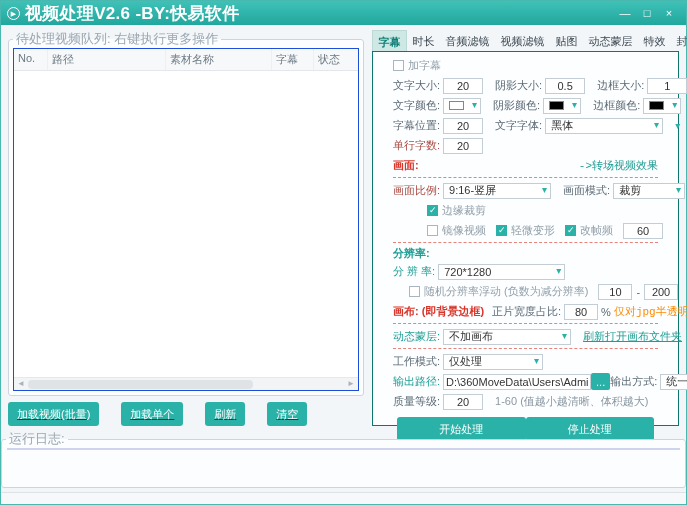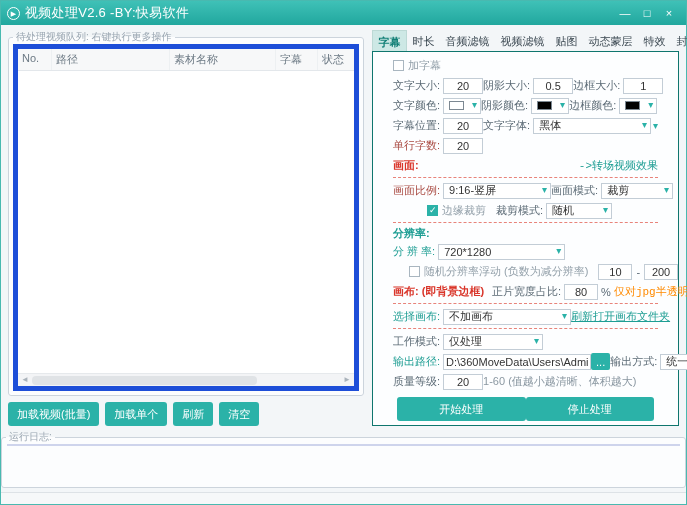--- a/index.html
+++ b/index.html
@@ -7,60 +7,60 @@
   .window { width:687px; height:505px; background:#f3f6f8; border:1px solid #49b9b0;
             display:flex; flex-direction:column; font-size:11px; color:#333; }
 
   
   .titlebar { height:24px; flex:0 0 auto; background:linear-gradient(180deg,#3fc1b7,#21a79e);
               display:flex; align-items:center; padding:0 6px; color:#fff; }
   .app-icon { width:13px; height:13px; border:1px solid #fff; border-radius:50%;
               display:inline-flex; align-items:center; justify-content:center;
               font-size:7px; margin-right:5px; line-height:1; }
   .app-icon::after { content:"▶"; }
-  .wtitle { font-weight:normal; font-size:13px; letter-spacing:.3px; }
+  .wtitle { font-weight:bold; font-size:17px; letter-spacing:.3px; }
   .win-controls { margin-left:auto; display:flex; }
   .win-btn { width:22px; text-align:center; font-size:11px; line-height:22px; cursor:default; }
 
   
   .main { flex:1; display:flex; gap:8px; padding:5px 7px 4px; min-height:0; }
 
   fieldset.group { border:1px solid #ccd4dc; border-radius:3px; margin:0;
                    padding:0 4px 4px; background:#fcfdfe; }
-  legend { color:#9aa6b1; padding:0 3px; font-size:10px; }
+  legend { color:#9aa6b1; padding:0 3px; font-size:13px; }
 
   .left-col { width:356px; display:flex; flex-direction:column; }
   .queue-group { flex:1; display:flex; flex-direction:column; min-height:0; }
-  .qtable { flex:1; display:flex; flex-direction:column; border:5px solid #1d4ed8; background:#fff; min-height:0; }
+  .qtable { flex:1; display:flex; flex-direction:column; border:1px solid #1d4ed8; background:#fff; min-height:0; }
   .qhead { display:flex; background:#f7f8f9; border-bottom:1px solid #e3e7eb; color:#6d7a85; }
   .qh { padding:3px 4px; border-right:1px solid #edf0f2; overflow:hidden; white-space:nowrap; }
   .qc-no{width:34px;} .qc-name{width:106px;} .qc-path{width:118px;} .qc-sub{width:42px;} .qc-st{flex:1;border-right:none;}
   .qbody { flex:1; background:#fff; }
   .hscroll { height:13px; background:#f3f4f6; border-top:1px solid #e6e9ec;
              display:flex; align-items:center; padding:0 3px; gap:3px; }
   .sarrow { color:#aab3bb; font-size:8px; line-height:1; }
   .sarrow-l::after{content:"◄";} .sarrow-r::after{content:"►";}
   .hthumb { height:9px; width:225px; background:#e0e3e6; border-radius:4px; }
   .hspace { flex:1; }
 
-  .queue-buttons { display:flex; gap:6px; margin-top:6px; flex:0 0 auto; }
+  .queue-buttons { display:flex; gap:22px; margin-top:6px; flex:0 0 auto;text-decoration:underline; }
   .btn { background:#2bb2a8; color:#fff; border:none; border-radius:3px; height:24px;
          padding:0 9px; font-size:11px; font-family:inherit; cursor:pointer; }
 
   
   .right-col { flex:1; display:flex; flex-direction:column; min-width:0; }
   .tabbar { display:flex; height:21px; align-items:stretch; }
   .tab { padding:4px 5.5px 0; color:#3a4750; cursor:pointer; white-space:nowrap; }
   .tab.active { background:#cde8e5; color:#117f76; font-weight:bold; border:1px solid #bcd9d5; border-bottom:none; }
   .tab-content { flex:1; background:#fdfeff; border:1px solid #0f766e; padding:4px 20px 6px;
                  display:flex; flex-direction:column; min-height:0; }
 
   .row { display:flex; align-items:center; height:19px; margin-bottom:1px; white-space:nowrap; flex:0 0 auto; }
   .lbl { color:#5c6b76; margin-right:3px; }
-  .fg { display:inline-flex; align-items:center; }
+  .fg { display:inline-flex; align-items:center; margin-right:12px; }
   .inp { border:1px solid #c3cdd6; height:16px; text-align:center; font-size:11px;
          color:#333; font-family:inherit; padding:0 2px; background:#fff; }
   .w40{width:40px;} .w34{width:34px;} .w150{width:150px; text-align:left;}
   .combo { position:relative; border:1px solid #c3cdd6; background:#fff; height:16px;
            display:inline-flex; align-items:center; padding:0 16px 0 5px; color:#333; cursor:default; }
   .combo::after { content:"▾"; position:absolute; right:3px; top:0; color:#2bb2a8; font-size:10px; }
   .bare-arrow { color:#2bb2a8; font-size:10px; }
   .bare-arrow::after { content:"▾"; }
 
   .chk { width:11px; height:11px; border:1px solid #a9b6c0; background:#fff; display:inline-block;
@@ -230,28 +230,31 @@
               <span class="lbl">画面模式:</span>
             <span class="combo" style="width:72px">
                 <span>裁剪</span>
               </span>
             </span>
         </div>
 
         <div class="row indent">
           <span class="chk on"></span>
           <span class="chklbl">边缘裁剪</span>
-          <span class="fg">
-              <span class="lbl">裁剪模式:</span>
-            <span class="combo" style="width:66px">
-                <span>随机</span>
-              </span>
-            </span>
-        </div>
-
+        </div>
+
+        <div class="row indent">
+          <span class="chk"></span>
+          <span class="chklbl">镜像视频</span>
+          <span class="chk on"></span>
+          <span class="chklbl">轻微变形</span>
+          <span class="chk on"></span>
+          <span class="chklbl">改帧频</span>
+          <input class="inp w40" value="60" style="">
+        </div>
 
         <div class="dashed"></div>
         <div class="row" style="height:15px">
           <span class="hdr-teal">分辨率:</span>
         </div>
 
         <div class="row">
           <span class="fg">
               <span class="lbl lbl-teal">分 辨 率:</span>
             <span class="combo" style="width:127px">
@@ -274,21 +277,21 @@
           <span class="hdr-red">画布: (即背景边框)</span>
           <span class="lbl" style="margin-left:8px">正片宽度占比:</span>
           <input class="inp w34" value="80" style="">
           <span class="lbl" style="margin-left:3px">%</span>
           <span class="orange ml-auto">仅对jpg半透明有效</span>
         </div>
         <div class="dashed"></div>
 
         <div class="row">
           <span class="fg">
-              <span class="lbl lbl-teal">选择画布:</span>
+              <span class="lbl lbl-teal">动态蒙层:</span>
             <span class="combo" style="width:128px">
                 <span>不加画布</span>
               </span>
             </span>
           <span class="link">刷新</span>
           <span class="link ml-auto">打开画布文件夹</span>
         </div>
         <div class="dashed"></div>
 
         <div class="row">

